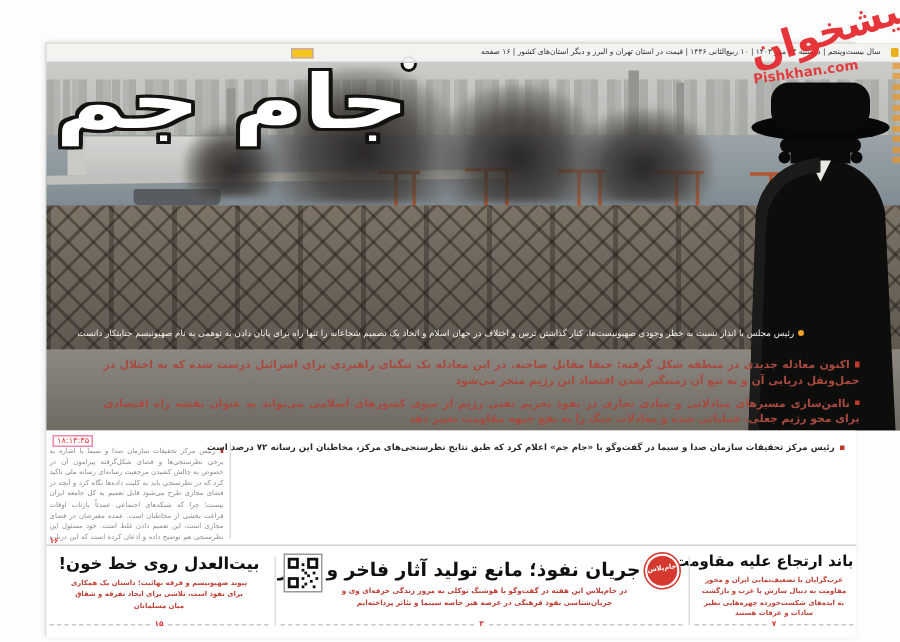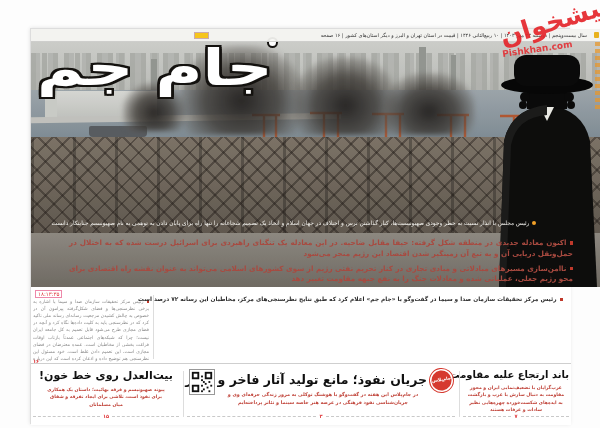--- a/index.html
+++ b/index.html
@@ -166,21 +166,21 @@
     <div class="side-strip"></div>
 
     <div class="logo">جام جم</div>
     <div class="logo-dot"></div>
 
     <div class="lead-subhead">
       <span class="odot"></span><span>رئیس مجلس با انذار نسبت به خطر وجودی صهیونیست‌ها، کنار گذاشتن ترس و اختلاف در جهان اسلام و اتخاذ یک تصمیم شجاعانه را تنها راه برای پایان دادن به توهمی به نام صهیونیسم جنایتکار دانست</span>
     </div>
     <div class="lead-bullets">
       <p><span class="rsq"></span><span>اکنون معادله جدیدی در منطقه شکل گرفته: حیفا مقابل ضاحیه. در این معادله یک تنگنای راهبردی برای اسرائیل درست شده که به اختلال در حمل‌ونقل دریایی آن و به تبع آن زمینگیر شدن اقتصاد این رژیم منجر می‌شود</span></p>
-      <p><span class="rsq"></span><span>ناامن‌سازی مسیرهای مبادلاتی و مبادی تجاری در کنار تحریم نفتی رژیم از سوی کشورهای اسلامی می‌تواند به عنوان نقشه راه اقتصادی برای محو رژیم جعلی، عملیاتی شده و معادلات جنگ را به نفع جبهه مقاومت تغییر دهد</span></p>
+      <p><span class="rsq"></span><span>ناامن‌سازی مسیرهای مبادلاتی و مبادی تجاری در نفوذ تحریم نفتی رژیم از سوی کشورهای اسلامی می‌تواند به عنوان نقشه راه اقتصادی برای محو رژیم جعلی، عملیاتی شده و معادلات جنگ را به نفع جبهه مقاومت تغییر دهد</span></p>
     </div>
   </div>
 
   <div class="lower">
     <div class="stamp-time">۱۸:۱۳:۳۵</div>
 
     <div style="position:absolute;left:2px;top:11px;width:116px;height:64px;overflow:hidden;">
       <div class="body-text"><span class="rsq" style="width:2.5px;height:2.5px;"></span><span>رئیس مرکز تحقیقات سازمان صدا و سیما با اشاره به برخی نظرسنجی‌ها و فضای شکل‌گرفته پیرامون آن در خصوص به چالش کشیدن مرجعیت رسانه‌ای رسانه ملی تاکید کرد که در نظرسنجی باید به کلیت داده‌ها نگاه کرد و آنچه در فضای مجازی طرح می‌شود قابل تعمیم به کل جامعه ایران نیست؛ چرا که شبکه‌های اجتماعی عمدتاً بازتاب اوقات فراغت بخشی از مخاطبان است. عمده معترضان در فضای مجازی است، این تعمیم دادن غلط است. خود مسئول این نظرسنجی هم توضیح داده و اذعان کرده است که این درباره یک گروه است و قابل تعمیم نیست؛ اسامی شرکت‌کنندگان ادامه پیدا کرد.</span></div>
     </div>
     <div class="col-marker">۱۶</div>

